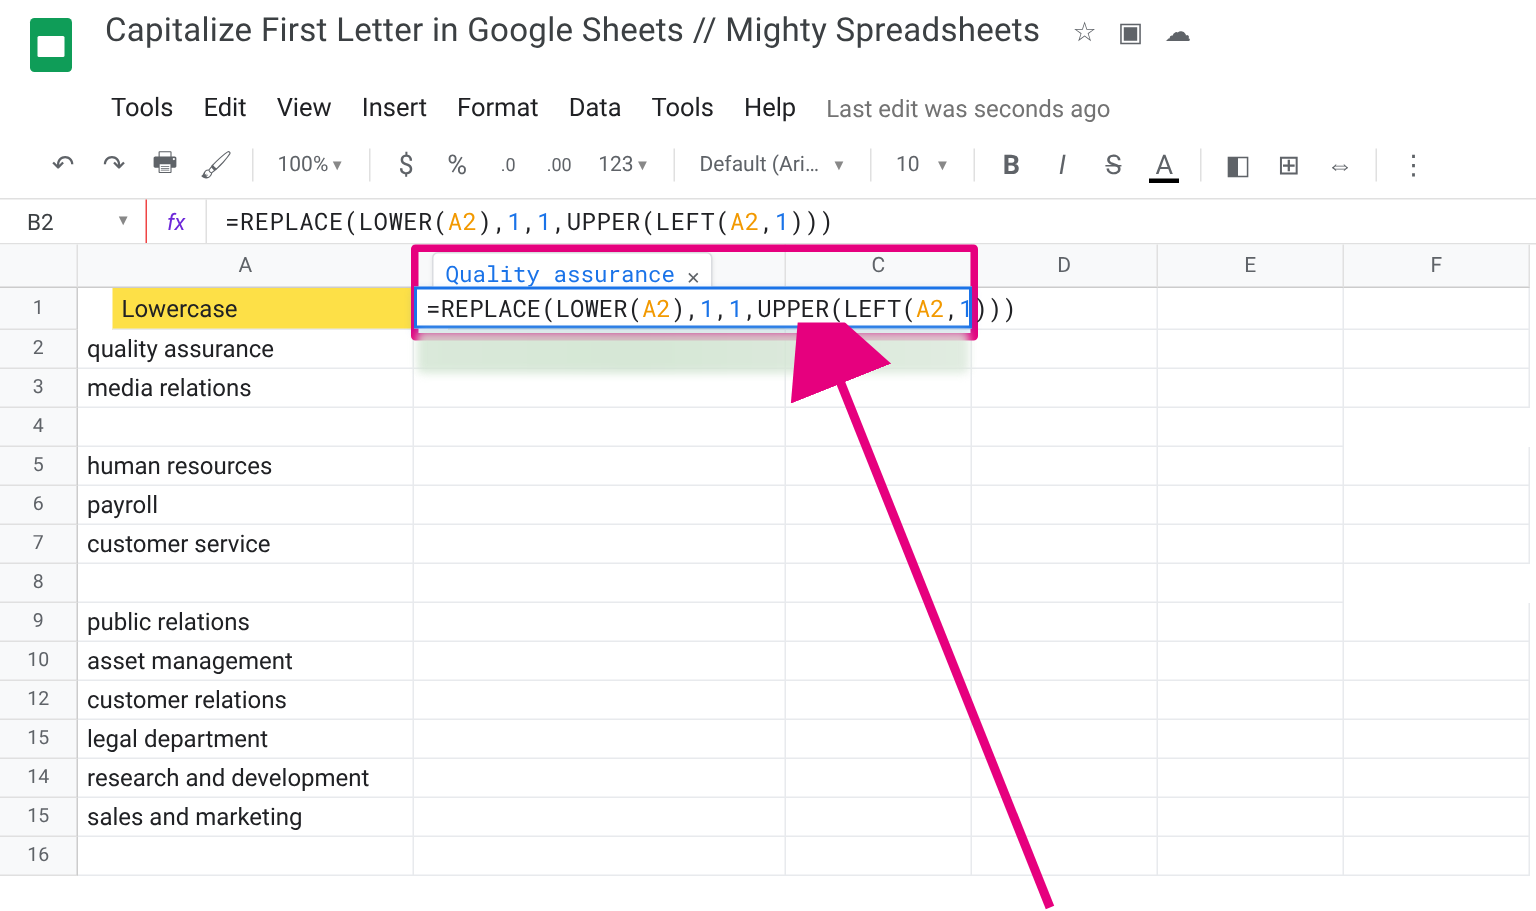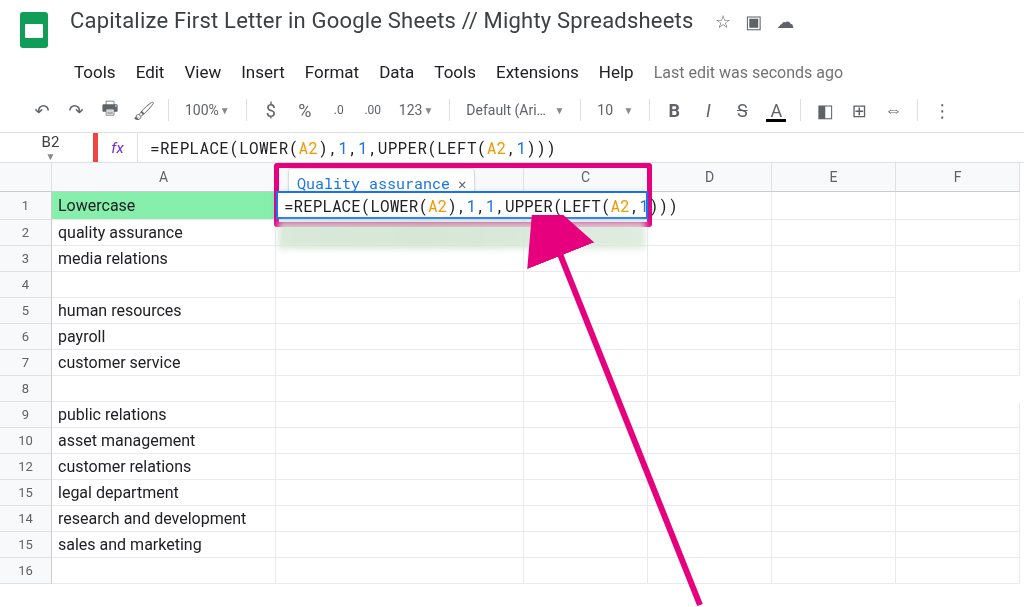--- a/index.html
+++ b/index.html
@@ -26,39 +26,39 @@
 .tool-sep { width: 1px; height: 22px; background: #e0e0e0; margin: 0 4px; }
 .tool-drop { display: flex; align-items: center; padding: 0 6px; height: 28px; font-size: 14px; color: #5f6368; cursor: pointer; gap: 1px; }
 .tool-drop .caret { font-size: 10px; color: #888; }
 .font-select { width: 110px; justify-content: space-between; }
 .fontsize { width: 48px; justify-content: space-between; }
 .under-a { position: relative; }
 .under-a::after { content:""; position:absolute; left:4px; right:4px; bottom:2px; height:3px; background:#000; }
 
 
 .formula-row { display: flex; align-items: center; border-bottom: 1px solid #e0e0e0; height: 30px; }
-.name-box { width: 98px; display:flex; align-items:center; justify-content:space-between; padding: 0 10px 0 18px; font-size: 15px; color:#3c4043; border-right: 5px solid #ef4444; height: 100%; flex-direction: column; }
+.name-box { width: 98px; display:flex; align-items:center; justify-content:space-between; padding: 0 10px 0 18px; font-size: 15px; color:#3c4043; border-right: 1px solid #ef4444; height: 100%; }
 .name-box .caret { font-size: 10px; color:#888; }
 .fx { width: 40px; text-align:center; font-style: italic; color: #6d28d9; font-size: 15px; border-right: 1px solid #e0e0e0; height:100%; display:flex; align-items:center; justify-content:center; }
 .formula-input { flex: 1; padding: 0 12px; font-size: 16px; font-family: "Roboto Mono", Consolas, monospace; display:flex; align-items:center; height:100%; letter-spacing: 0.3px; }
 .tok-fn { color:#202124; }
 .tok-ref { color:#f29900; }
 .tok-num { color:#1a73e8; }
 .tok-par { color:#202124; }
 
 
 .grid { position: relative; }
 .col-headers { display: grid; grid-template-columns: 52px 224px 248px 124px 124px 124px 124px; height: 29px; }
 .rownum-header { background:#f8f9fa; border-right:1px solid #e0e0e0; border-bottom:1px solid #ccc; }
 .col-h { background:#f8f9fa; border-right:1px solid #e0e0e0; border-bottom:1px solid #ccc; display:flex; align-items:center; justify-content:center; font-size:14px; color:#5f6368; }
 .row { display: grid; grid-template-columns: 52px 224px 248px 124px 124px 124px 124px; height: 26px; }
 .row:first-of-type { height: 28px; }
 .rownum { background:#f8f9fa; border-right:1px solid #ccc; border-bottom:1px solid #e0e0e0; display:flex; align-items:center; justify-content:center; font-size:13px; color:#5f6368; }
 .cell { border-right:1px solid #e8eaed; border-bottom:1px solid #e8eaed; padding: 0 6px; display:flex; align-items:center; font-size:16px; color:#202124; overflow:hidden; white-space:nowrap; }
-.cell.header-cell { background:#86efac; font-weight:400; }
+.cell.header-cell { background:#fde047; font-weight:400;margin-left:23px; }
 
 
 .callout-box { position: absolute; border: 5px solid #e6007e; border-radius: 3px; pointer-events: none; }
 .callout-box.top { left: 274px; top: 0px; width: 378px; height: 64px; }
 
 
 .preview-tip { position:absolute; left: 288px; top: 5px; background:#fff; border:1px solid #dadce0; border-radius:4px; padding: 4px 8px; font-size:15px; color:#1a73e8; font-family: "Roboto Mono", Consolas, monospace; display:flex; align-items:center; gap:8px; box-shadow: 0 1px 3px rgba(0,0,0,0.08); }
 .preview-tip .close { color:#5f6368; cursor:pointer; font-size:14px; }
 
 
@@ -90,21 +90,20 @@
 </div>
 
 <div class="menubar">
   <span class="menu-item">Tools</span>
   <span class="menu-item">Edit</span>
   <span class="menu-item">View</span>
   <span class="menu-item">Insert</span>
   <span class="menu-item">Format</span>
   <span class="menu-item">Data</span>
   <span class="menu-item">Tools</span>
-  <span class="menu-item">Extensions</span>
   <span class="menu-item">Help</span>
   <span class="last-edit">Last edit was seconds ago</span>
 </div>
 
 <div class="toolbar">
   <span class="tool-btn">↶</span>
   <span class="tool-btn">↷</span>
   <span class="tool-btn">🖶</span>
   <span class="tool-btn">🖌</span>
   <span class="tool-sep"></span>

